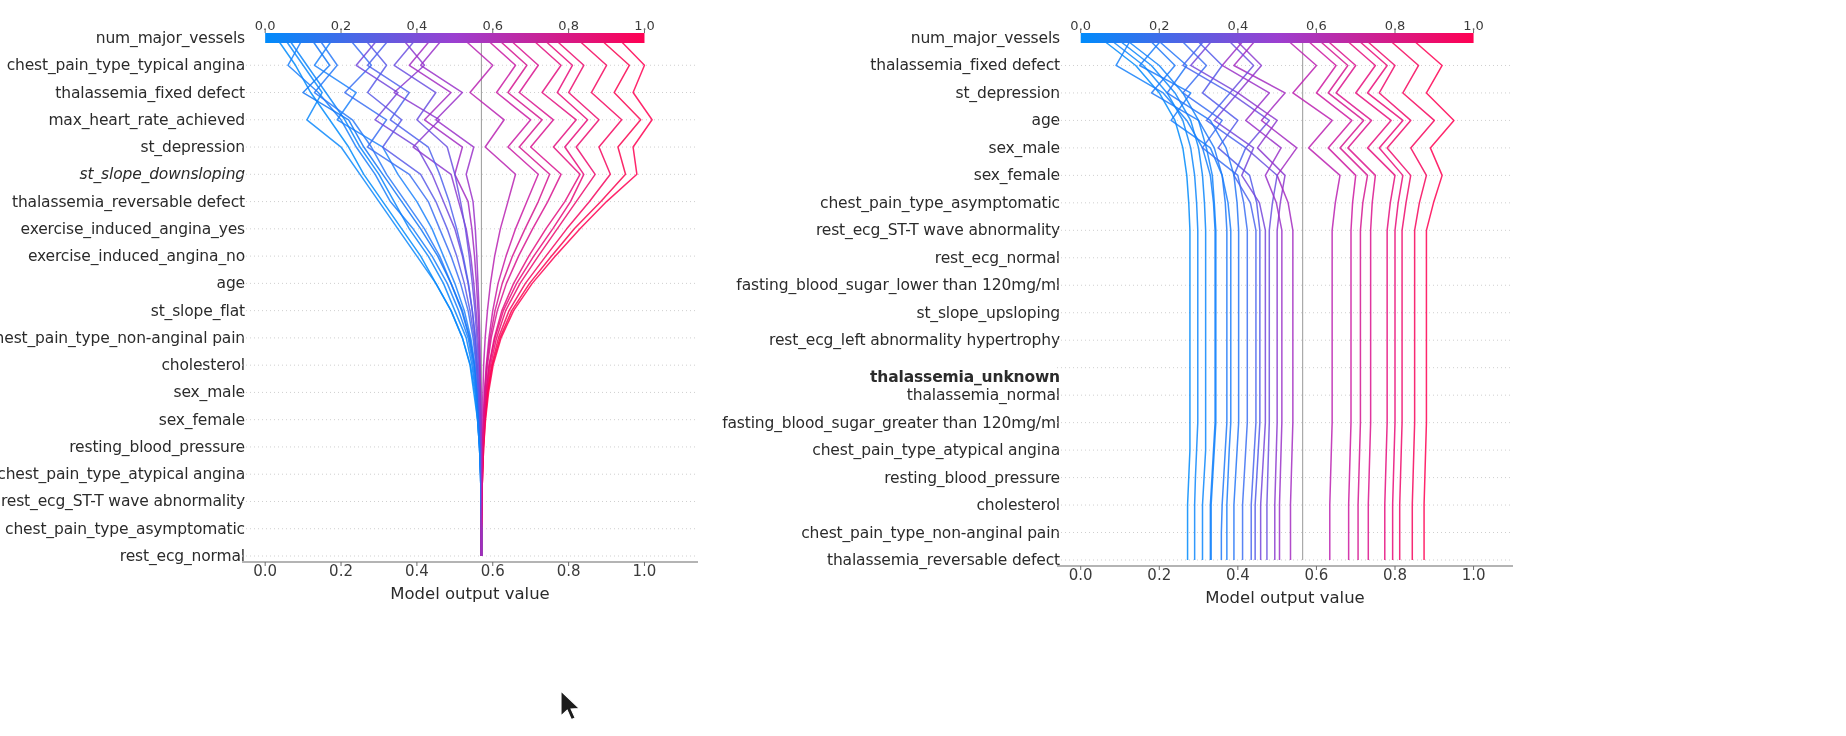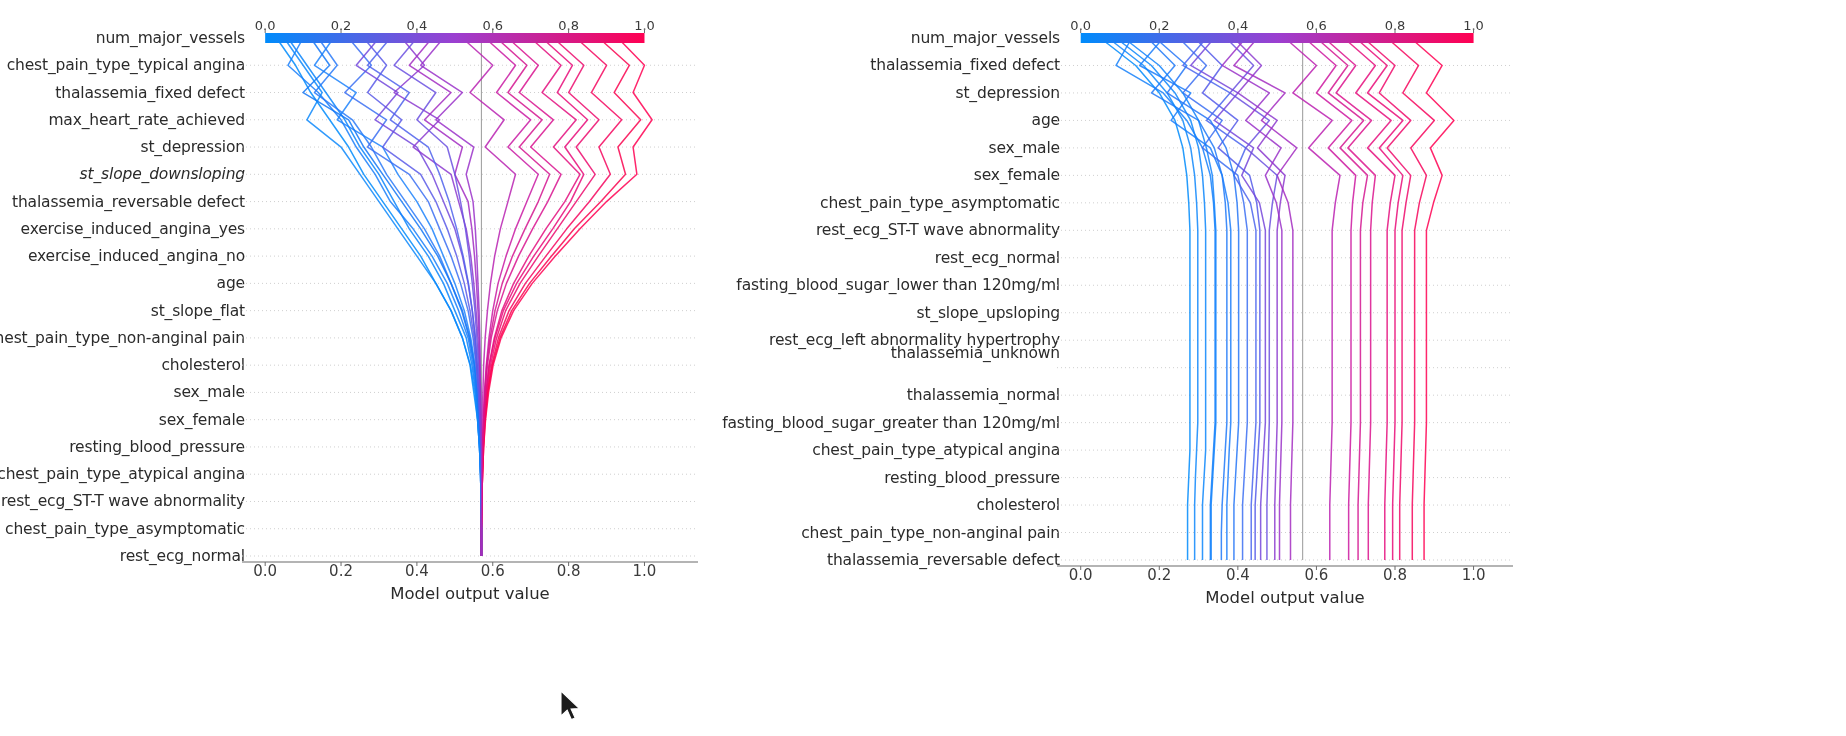--- a/index.html
+++ b/index.html
@@ -230,21 +230,21 @@
         <div class="label-row" style="top: 85.9474px;">st_depression</div>
         <div class="label-row" style="top: 113.421px;">age</div>
         <div class="label-row" style="top: 140.895px;">sex_male</div>
         <div class="label-row" style="top: 168.368px;">sex_female</div>
         <div class="label-row" style="top: 195.842px;">chest_pain_type_asymptomatic</div>
         <div class="label-row" style="top: 223.316px;">rest_ecg_ST-T wave abnormality</div>
         <div class="label-row" style="top: 250.789px;">rest_ecg_normal</div>
         <div class="label-row" style="top: 278.263px;">fasting_blood_sugar_lower than 120mg/ml</div>
         <div class="label-row" style="top: 305.737px;">st_slope_upsloping</div>
         <div class="label-row" style="top: 333.211px;">rest_ecg_left abnormality hypertrophy</div>
-        <div class="label-row" style="top: 346px;">thalassemia_unknown</div>
+        <div class="label-row" style="top: 370px; font-weight: bold;">thalassemia_unknown</div>
         <div class="label-row" style="top: 388.158px;">thalassemia_normal</div>
         <div class="label-row" style="top: 415.632px;">fasting_blood_sugar_greater than 120mg/ml</div>
         <div class="label-row" style="top: 443.105px;">chest_pain_type_atypical angina</div>
         <div class="label-row" style="top: 470.579px;">resting_blood_pressure</div>
         <div class="label-row" style="top: 498.053px;">cholesterol</div>
         <div class="label-row" style="top: 525.526px;">chest_pain_type_non-anginal pain</div>
         <div class="label-row" style="top: 553px;">thalassemia_reversable defect</div>
       </div>
 
     <div class="topaxis" id="right-topaxis" style="left:185px; top:18px; width:440px;">

